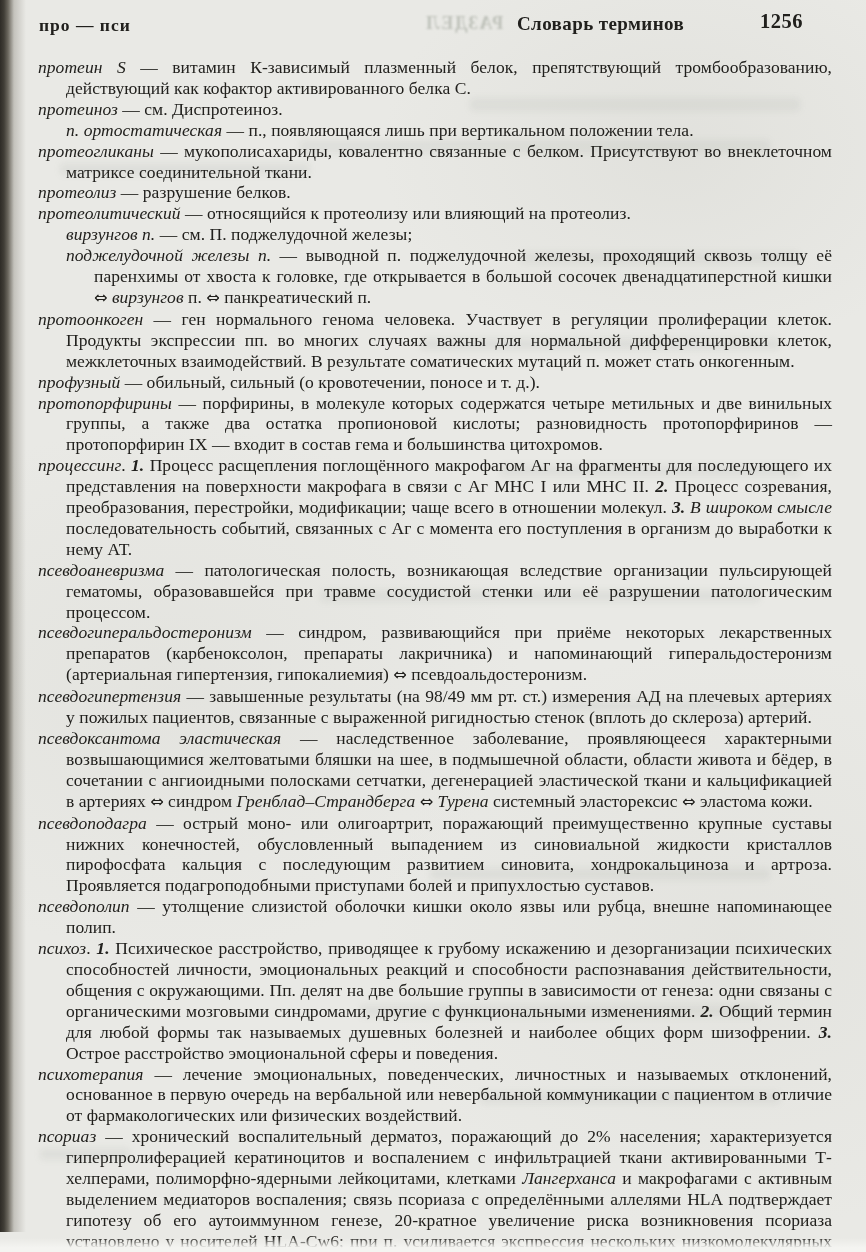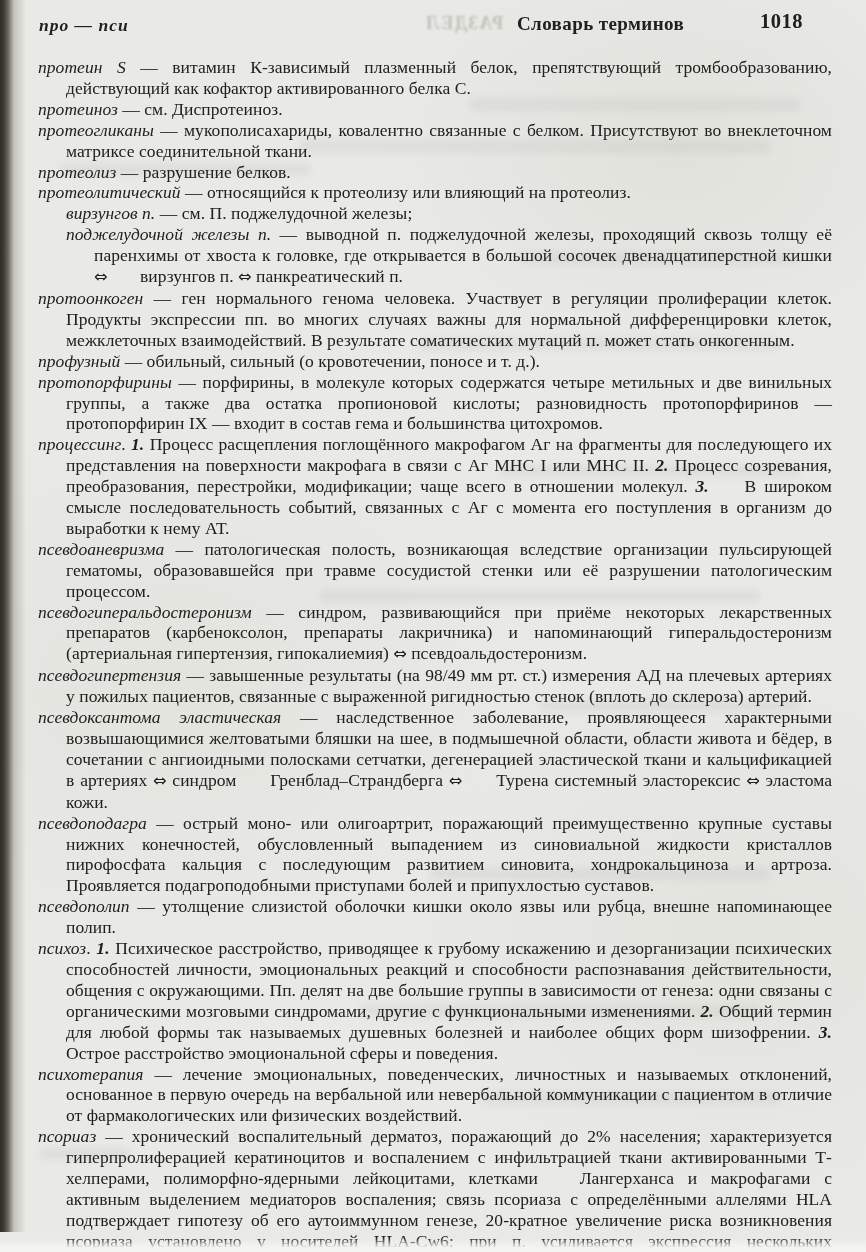--- a/index.html
+++ b/index.html
@@ -38,42 +38,42 @@
   .sm7{left:320px;top:590px;width:440px;height:12px;}
   .sm8{left:540px;top:700px;width:260px;height:12px;}
   .sm9{left:430px;top:868px;width:340px;height:12px;}
   .sm10{left:360px;top:1005px;width:400px;height:12px;}
   .sm11{left:480px;top:1092px;width:300px;height:12px;}
   .sm12{left:40px;top:1148px;width:90px;height:12px;}
 
   .header{position:absolute;left:0;top:0;width:866px;height:50px;}
   .guide-words{
     position:absolute;left:39px;top:15px;
-    font-style:italic;font-weight:bold;font-size:17.5px;letter-spacing:1px;
+    font-weight:bold;font-size:17.5px;letter-spacing:1px;
   }
   .bleed-frag{
     position:absolute;left:424px;top:13px;
     font-size:18px;font-weight:bold;letter-spacing:2px;
     color:rgba(108,116,104,.34);
     filter:blur(1.1px);
     transform:scaleX(-1);
   }
   .header-title{position:absolute;left:517px;top:13px;font-size:19px;letter-spacing:.4px;font-weight:bold;}
   .page-number{position:absolute;right:63px;top:10px;font-size:20.5px;font-weight:bold;letter-spacing:.5px;}
 
   .content{
     position:absolute;left:38px;top:57px;width:794px;
     font-size:17.5px;line-height:20.9px;
     text-align:justify;
     letter-spacing:.05px;
   }
   p.entry{margin:0;padding-left:28px;text-indent:-28px;}
   p.entry.sub{padding-left:56px;}
   .s-term{font-weight:normal;font-style:italic;}
-  .s-italic{margin-left:28px;}
+  .s-italic{font-style:italic;}
   .s-bnum{font-weight:bold;font-style:italic;}
   .s-arrow{font-family:"DejaVu Sans","DejaVu Serif",sans-serif;font-size:16px;}
 </style>
 </head>
 <body>
 
 <div class="page">
   <div class="binding"></div>
 
   <div class="smudge sm1"></div>
@@ -86,26 +86,27 @@
   <div class="smudge sm8"></div>
   <div class="smudge sm9"></div>
   <div class="smudge sm10"></div>
   <div class="smudge sm11"></div>
   <div class="smudge sm12"></div>
 
   <div class="header">
     <span class="guide-words">про — пси</span>
     <span class="bleed-frag">РАЗДЕЛ</span>
     <span class="header-title">Словарь терминов</span>
-    <span class="page-number">1018</span>
+    <span class="page-number">1256</span>
   </div>
 
   <div class="content">
       <p class="entry"><span class="s-term">протеин S</span><span class="s-plain"> — витамин К-зависимый плазменный белок, препятствующий тромбообразованию, действующий как кофактор активированного белка С.</span></p>
       <p class="entry"><span class="s-term">протеиноз</span><span class="s-plain"> — см. Диспротеиноз.</span></p>
+      <p class="entry sub"><span class="s-term">п. ортостатическая</span><span class="s-plain"> — п., появляющаяся лишь при вертикальном положении тела.</span></p>
       <p class="entry"><span class="s-term">протеогликаны</span><span class="s-plain"> — мукополисахариды, ковалентно связанные с белком. Присутствуют во внеклеточном матриксе соединительной ткани.</span></p>
       <p class="entry"><span class="s-term">протеолиз</span><span class="s-plain"> — разрушение белков.</span></p>
       <p class="entry"><span class="s-term">протеолитический</span><span class="s-plain"> — относящийся к протеолизу или влияющий на протеолиз.</span></p>
       <p class="entry sub"><span class="s-term">вирзунгов п.</span><span class="s-plain"> — см. П. поджелудочной железы;</span></p>
       <p class="entry sub"><span class="s-term">поджелудочной железы п.</span><span class="s-plain"> — выводной п. поджелудочной железы, проходящий сквозь толщу её паренхимы от хвоста к головке, где открывается в большой сосочек двенадцатиперстной кишки </span><span class="s-arrow">⇔</span><span class="s-plain"> </span><span class="s-italic">вирзунгов</span><span class="s-plain"> п. </span><span class="s-arrow">⇔</span><span class="s-plain"> панкреатический п.</span></p>
       <p class="entry"><span class="s-term">протоонкоген</span><span class="s-plain"> — ген нормального генома человека. Участвует в регуляции пролиферации клеток. Продукты экспрессии пп. во многих случаях важны для нормальной дифференцировки клеток, межклеточных взаимодействий. В результате соматических мутаций п. может стать онкогенным.</span></p>
       <p class="entry"><span class="s-term">профузный</span><span class="s-plain"> — обильный, сильный (о кровотечении, поносе и т. д.).</span></p>
       <p class="entry"><span class="s-term">протопорфирины</span><span class="s-plain"> — порфирины, в молекуле которых содержатся четыре метильных и две винильных группы, а также два остатка пропионовой кислоты; разновидность протопорфиринов — протопорфирин IX — входит в состав гема и большинства цитохромов.</span></p>
       <p class="entry"><span class="s-term">процессинг</span><span class="s-plain">. </span><span class="s-bnum">1.</span><span class="s-plain"> Процесс расщепления поглощённого макрофагом Аг на фрагменты для последующего их представления на поверхности макрофага в связи с Аг MHC I или MHC II. </span><span class="s-bnum">2.</span><span class="s-plain"> Процесс созревания, преобразования, перестройки, модификации; чаще всего в отношении молекул. </span><span class="s-bnum">3.</span><span class="s-italic"> В широком смысле</span><span class="s-plain"> последовательность событий, связанных с Аг с момента его поступления в организм до выработки к нему АТ.</span></p>
       <p class="entry"><span class="s-term">псевдоаневризма</span><span class="s-plain"> — патологическая полость, возникающая вследствие организации пульсирующей гематомы, образовавшейся при травме сосудистой стенки или её разрушении патологическим процессом.</span></p>

